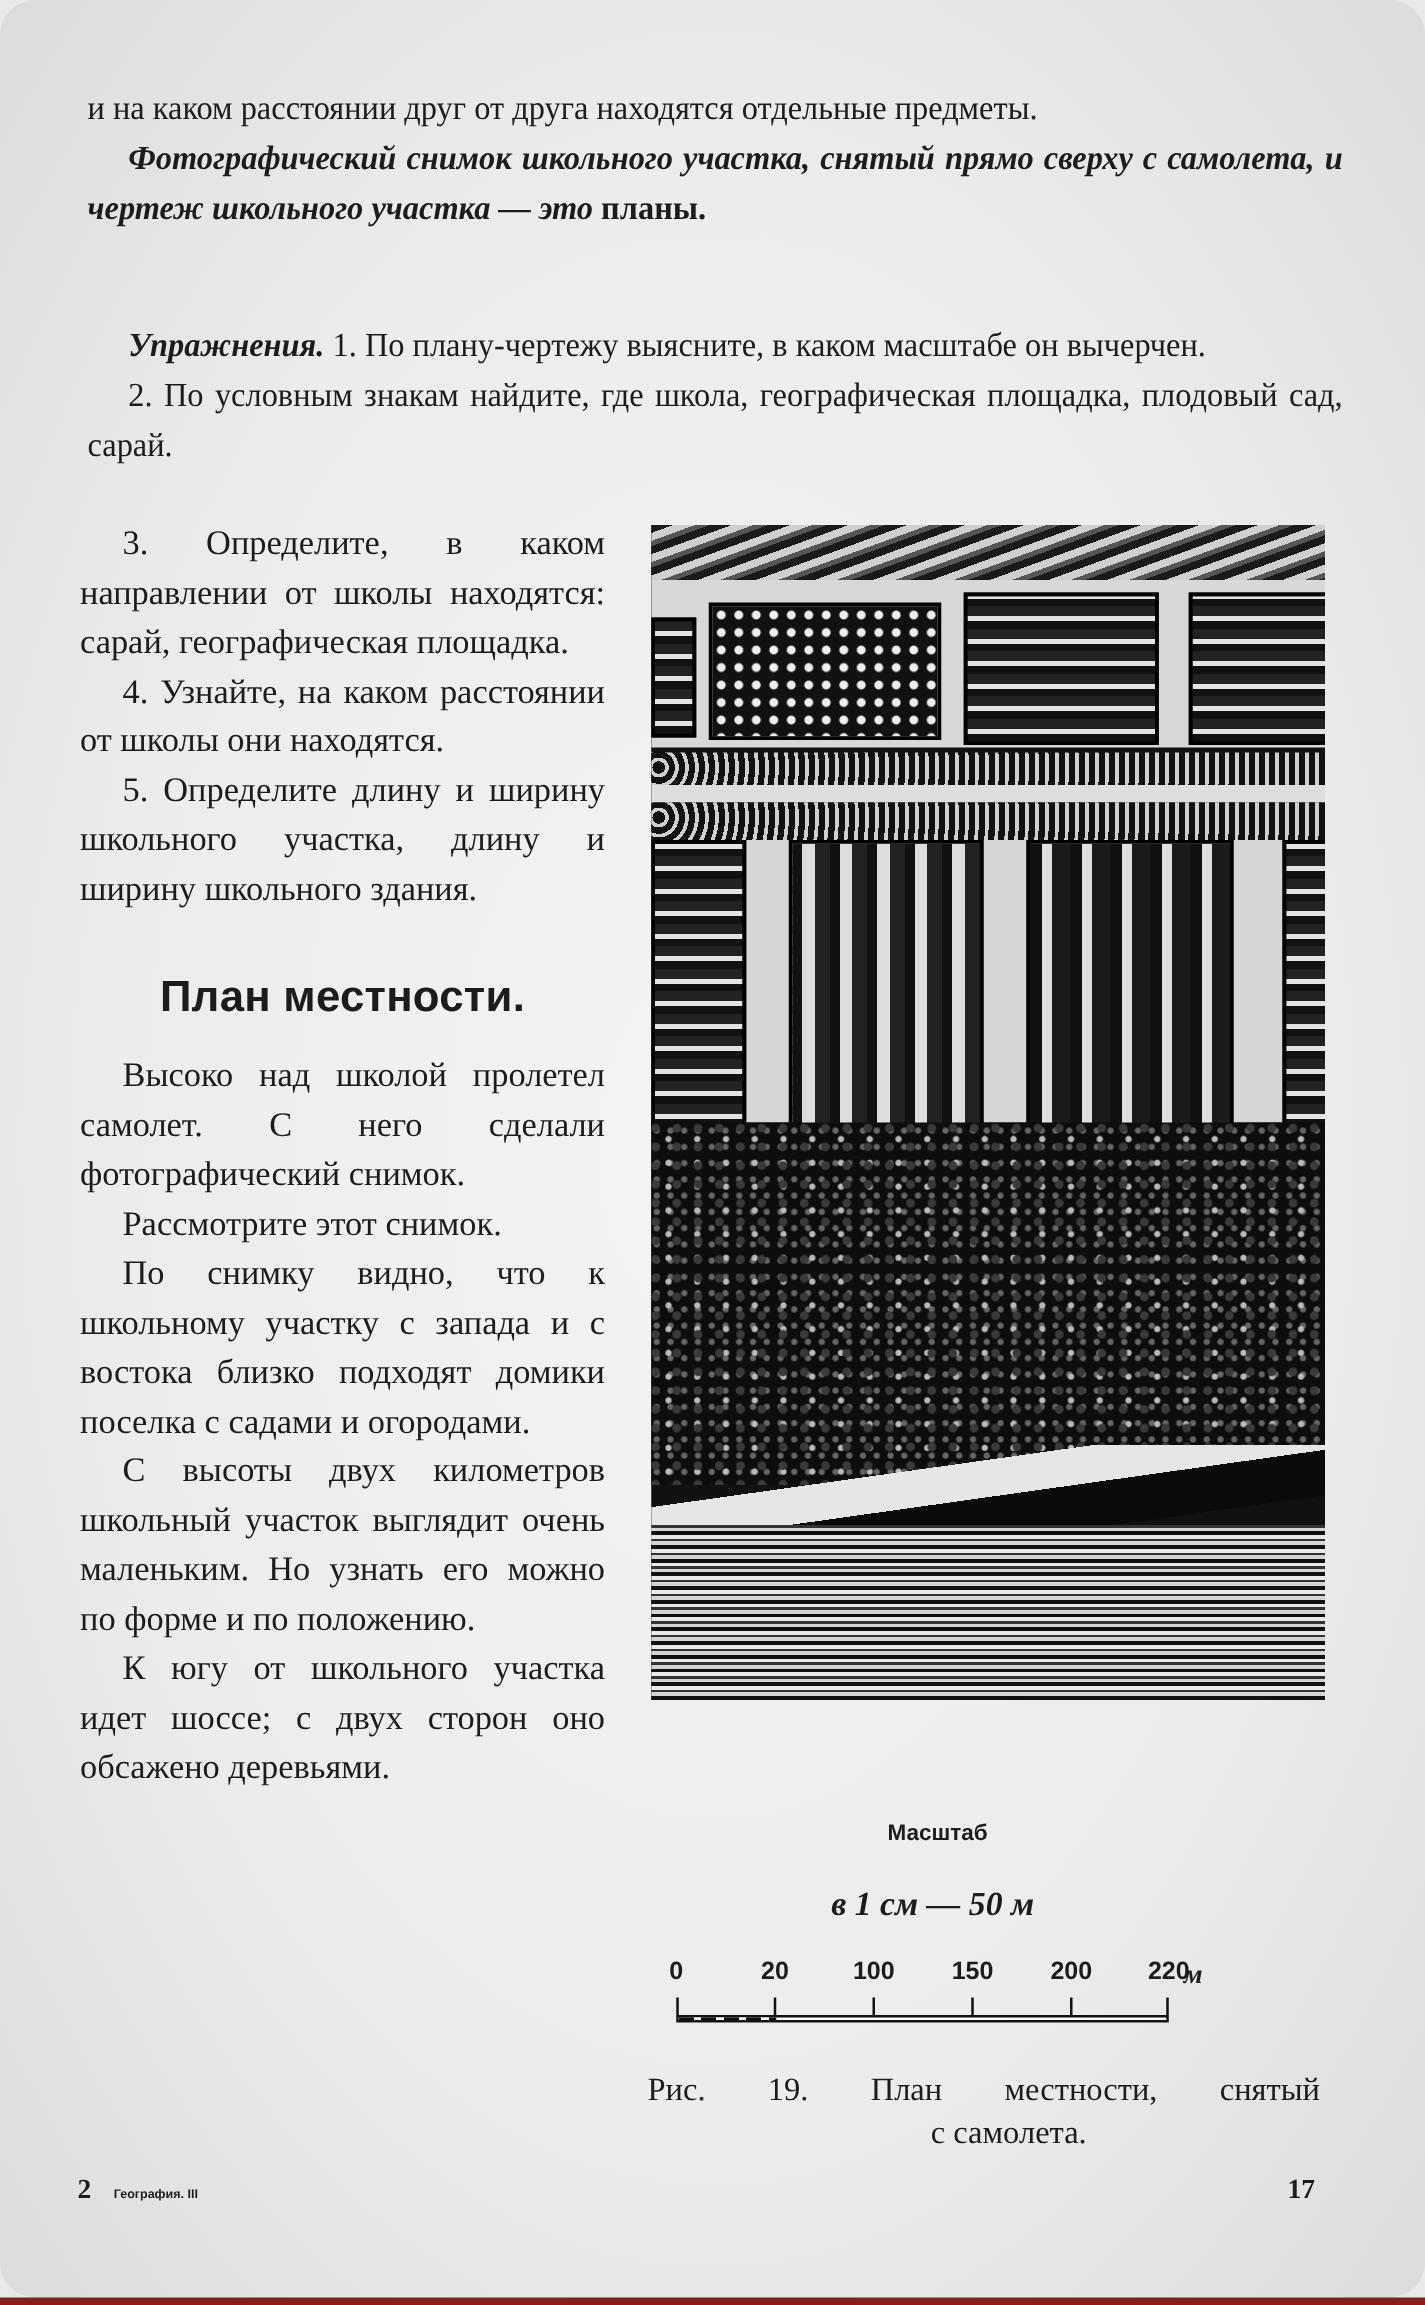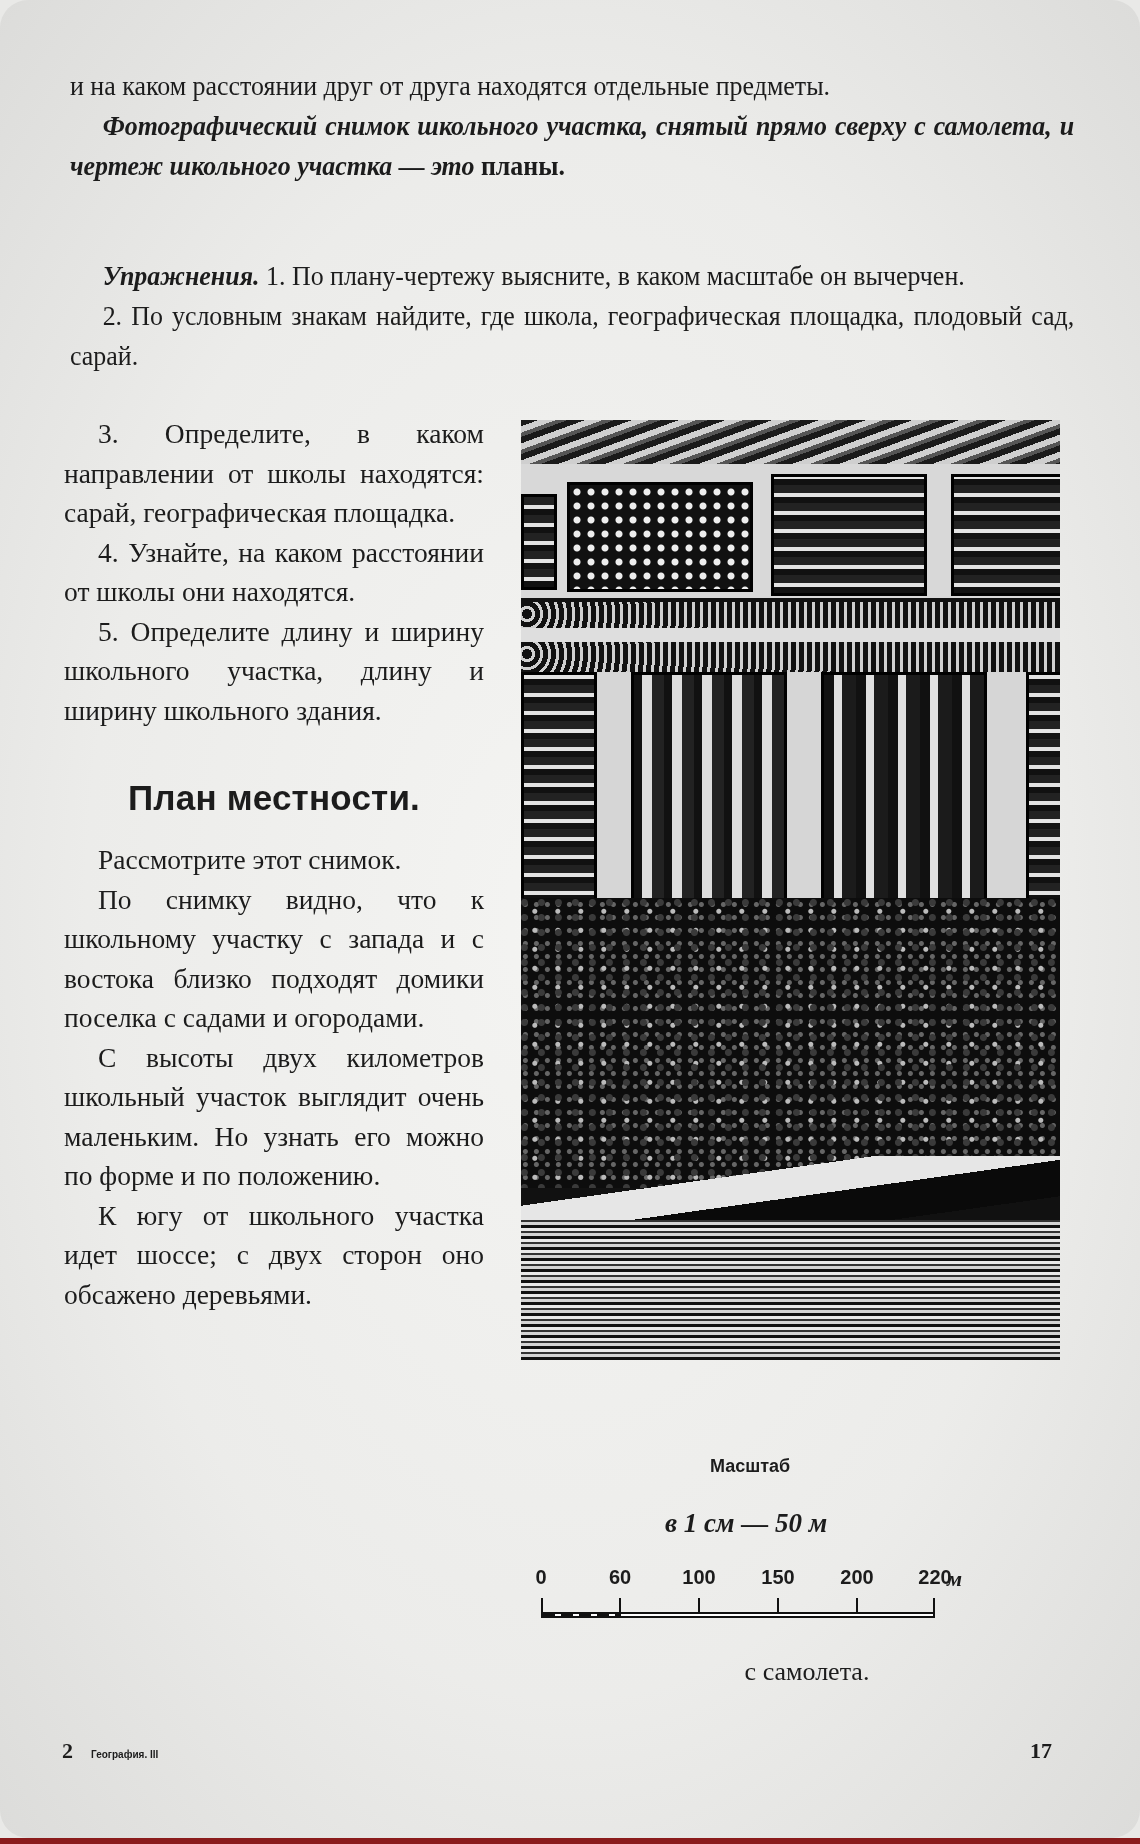--- a/index.html
+++ b/index.html
@@ -113,20 +113,21 @@
     <p class="p indent">2. По условным знакам найдите, где школа, географическая площадка, плодовый сад, сарай.</p>
   </div>
 
   <div class="text-block" id="left-col">
     <p class="p indent">3. Определите, в каком направлении от школы находятся: сарай, географическая площадка.</p>
     <p class="p indent">4. Узнайте, на каком расстоянии от школы они находятся.</p>
     <p class="p indent">5. Определите длину и ширину школьного участка, длину и ширину школьного здания.</p>
 
     <div class="section-title">План местности.</div>
 
+    <p class="p indent">Высоко над школой пролетел самолет. С него сделали фотографический снимок.</p>
     <p class="p indent">Рассмотрите этот снимок.</p>
     <p class="p indent">По снимку видно, что к школьному участку с запада и с востока близко подходят домики поселка с садами и огородами.</p>
     <p class="p indent">С высоты двух километров школьный участок выглядит очень маленьким. Но узнать его можно по форме и по положению.</p>
     <p class="p indent">К югу от школьного участка идет шоссе; с двух сторон оно обсажено деревьями.</p>
   </div>
 
   <div class="photo" aria-label="aerial-photo-of-school-area">
     <div class="row road-top"></div>
     <div class="row blocks-top">
       <div class="blk b0"></div>
@@ -146,39 +147,46 @@
     <div class="row forest"></div>
     <div class="row shore"></div>
     <div class="row water"></div>
   </div>
 
   <div class="scale-wrap">
     <div class="scale-title">Масштаб</div>
     <div class="scale-ratio">в 1 см — 50 м</div>
     <div class="scale-bar">
       <span class="tick-label" style="left:0px">0</span>
-      <span class="tick-label" style="left:79px">60</span>
+      <span class="tick-label" style="left:79px">20</span>
       <span class="tick-label" style="left:158px">100</span>
       <span class="tick-label" style="left:237px">150</span>
       <span class="tick-label" style="left:316px">200</span>
       <span class="tick-label" style="left:394px">220</span>
       <span class="unit">м</span>
       <div class="tick" style="left:0px"></div>
       <div class="tick" style="left:78px"></div>
       <div class="tick" style="left:157px"></div>
       <div class="tick" style="left:236px"></div>
       <div class="tick" style="left:315px"></div>
       <div class="tick" style="left:392px"></div>
       <div class="bar-line">
           <div class="seg"></div>
         </div>
     </div>
   </div>
 
   <div class="caption">
+    <div class="l1">
+      <span>Рис.</span>
+      <span>19.</span>
+      <span>План</span>
+      <span>местности,</span>
+      <span>снятый</span>
+    </div>
     <div class="l2">с самолета.</div>
   </div>
 
   <div class="footer-left">
     <span>2</span><span class="sig">География. III</span>
   </div>
   <div class="footer-right">17</div>
 
 </div>
 <div class="bottom-rule"></div>

